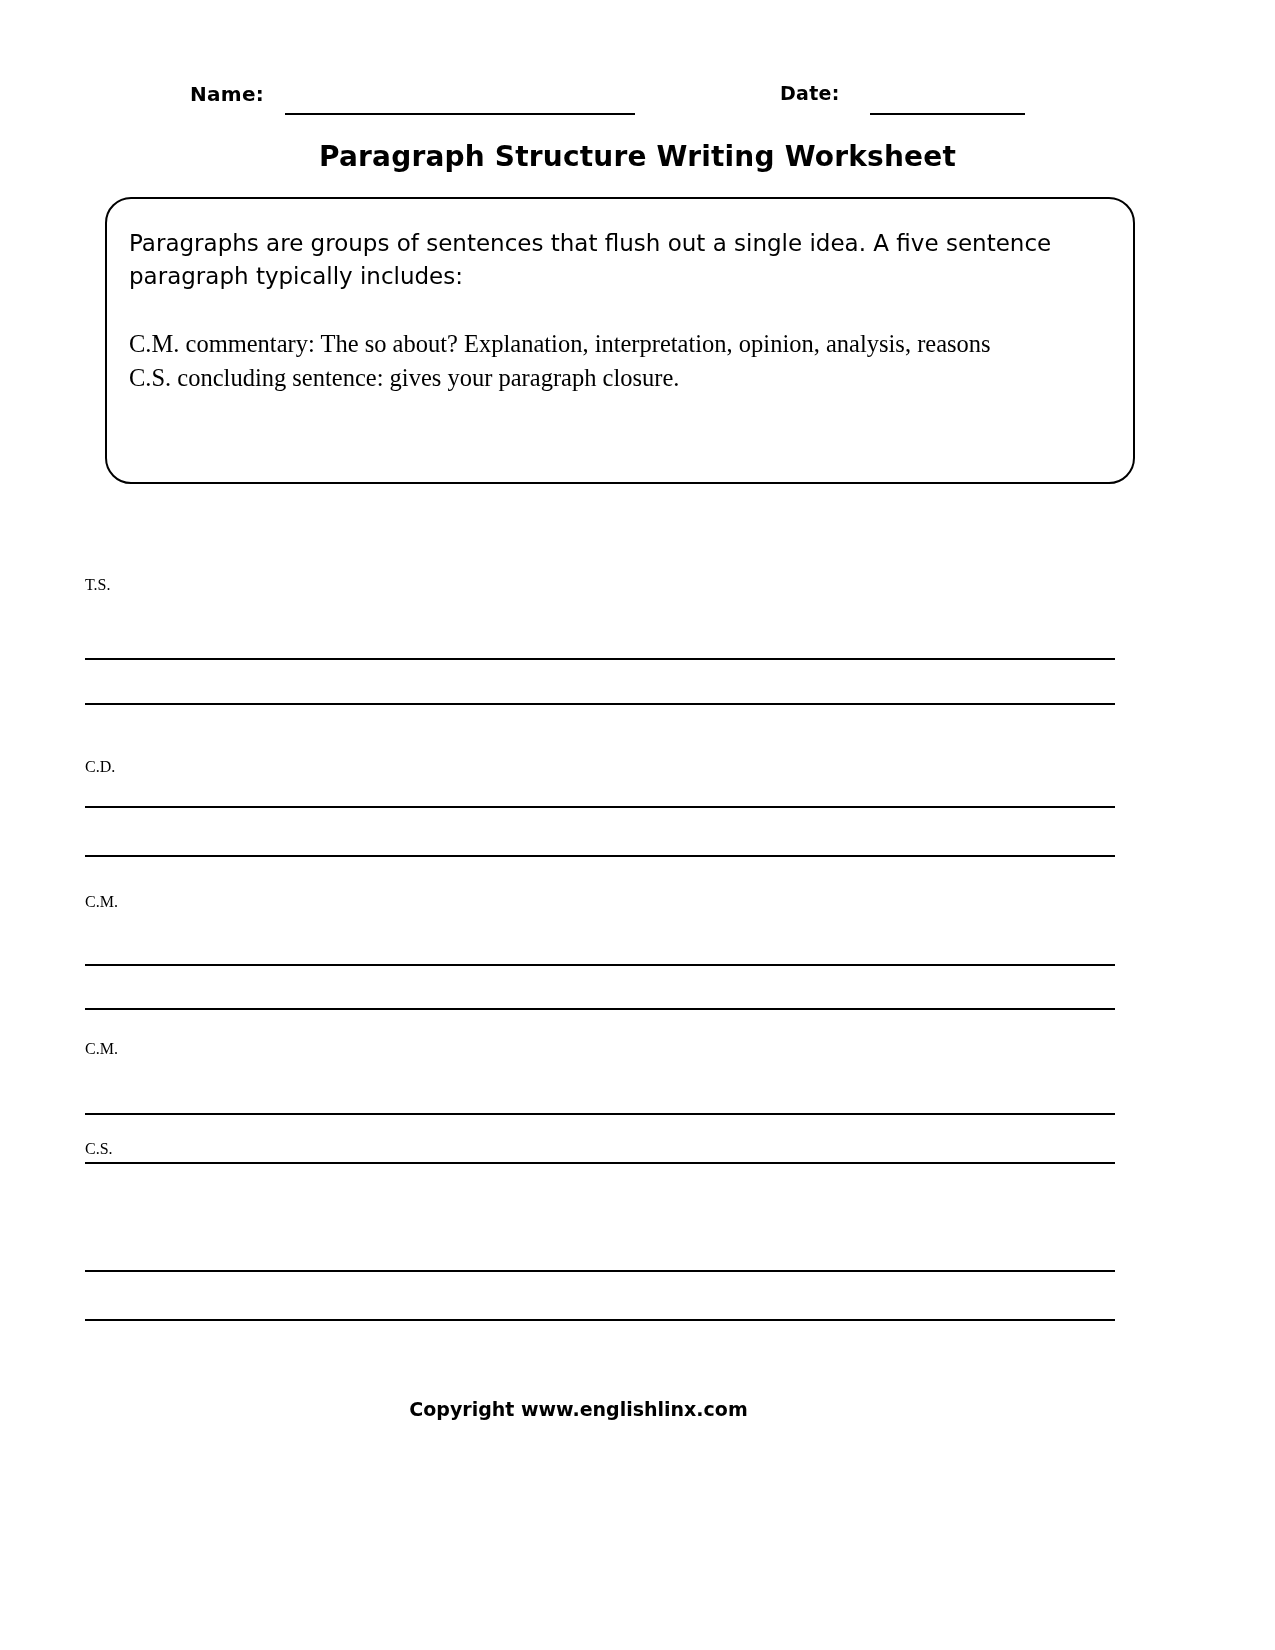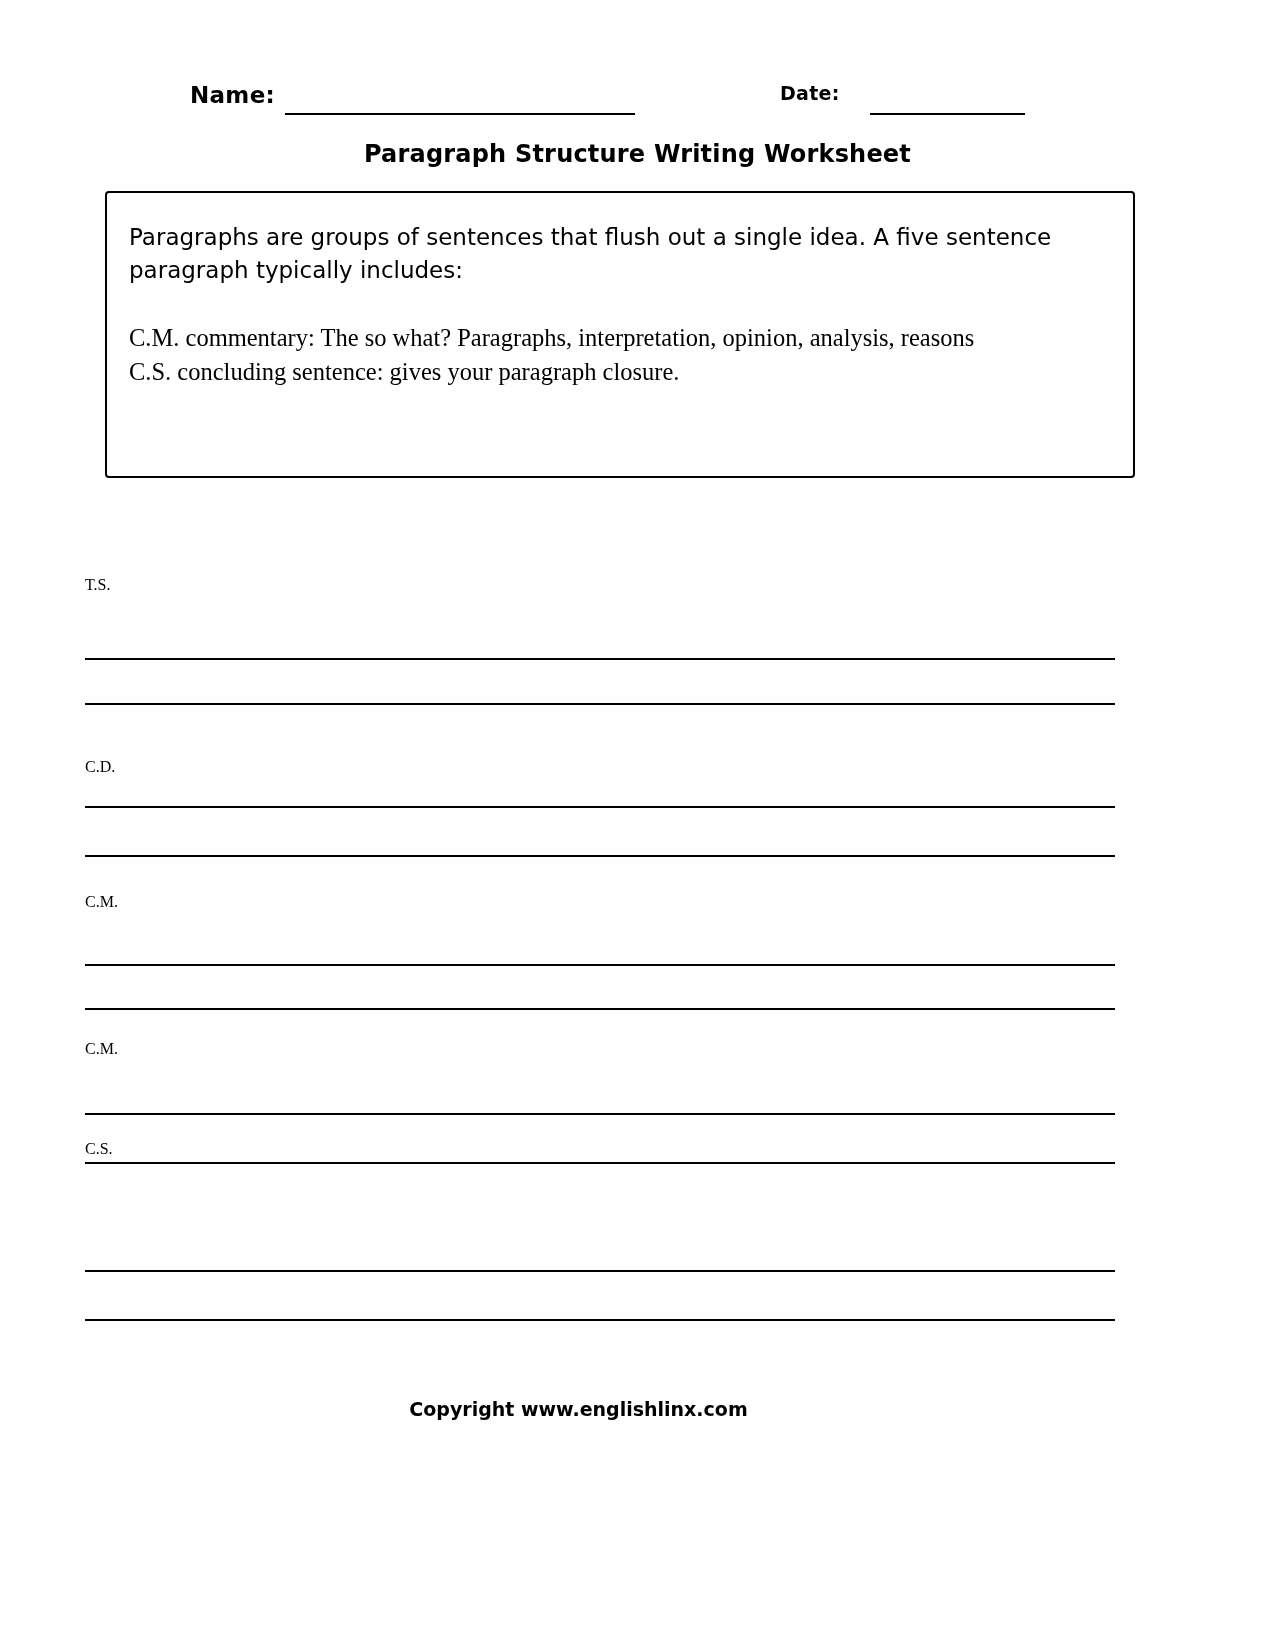--- a/index.html
+++ b/index.html
@@ -30,21 +30,21 @@
     top: 82px;
     width: 1095px;
     height: 40px;
   }
   .name-label {
     position: absolute;
     left: 100px;
     top: 0px;
     font-family: "DejaVu Sans", sans-serif;
     font-weight: bold;
-    font-size: 23px;
+    font-size: 20px;
     letter-spacing: 0.3px;
   }
   .name-rule {
     position: absolute;
     left: 195px;
     top: 31px;
     width: 350px;
     border-bottom: 2px solid #000;
   }
   .date-label {
@@ -66,33 +66,33 @@
 
   
   .worksheet-title {
     position: absolute;
     left: 0;
     top: 140px;
     width: 1275px;
     text-align: center;
     font-family: "DejaVu Sans", sans-serif;
     font-weight: bold;
-    font-size: 24px;
+    font-size: 28px;
     letter-spacing: 0.2px;
   }
 
   
   .instruction-box {
     position: absolute;
     left: 105px;
-    top: 191px;
+    top: 197px;
     width: 1030px;
     height: 287px;
     border: 2.5px solid #000;
-    border-radius: 4px;
+    border-radius: 26px;
     box-sizing: border-box;
   }
   .intro-text {
     position: absolute;
     left: 22px;
     top: 28px;
     width: 940px;
     font-family: "DejaVu Sans", sans-serif;
     font-size: 23px;
     line-height: 33px;
@@ -146,21 +146,21 @@
     <span class="name-rule"></span>
     <span class="date-label">Date:</span>
     <span class="date-rule"></span>
   </div>
 
   <div class="worksheet-title">Paragraph Structure Writing Worksheet</div>
 
   <div class="instruction-box">
     <div class="intro-text">Paragraphs are groups of sentences that flush out a single idea. A five sentence paragraph typically includes:</div>
     <div class="defs">
-      <div>C.M. commentary: The so what? Paragraphs, interpretation, opinion, analysis, reasons</div>
+      <div>C.M. commentary: The so about? Explanation, interpretation, opinion, analysis, reasons</div>
       <div>C.S. concluding sentence: gives your paragraph closure.</div>
     </div>
   </div>
 
   <div>
 
     <span class="section-label" style="top:576px">T.S.</span>
     <span class="write-line" style="top:658px"></span>
     <span class="write-line" style="top:703px"></span>
 

